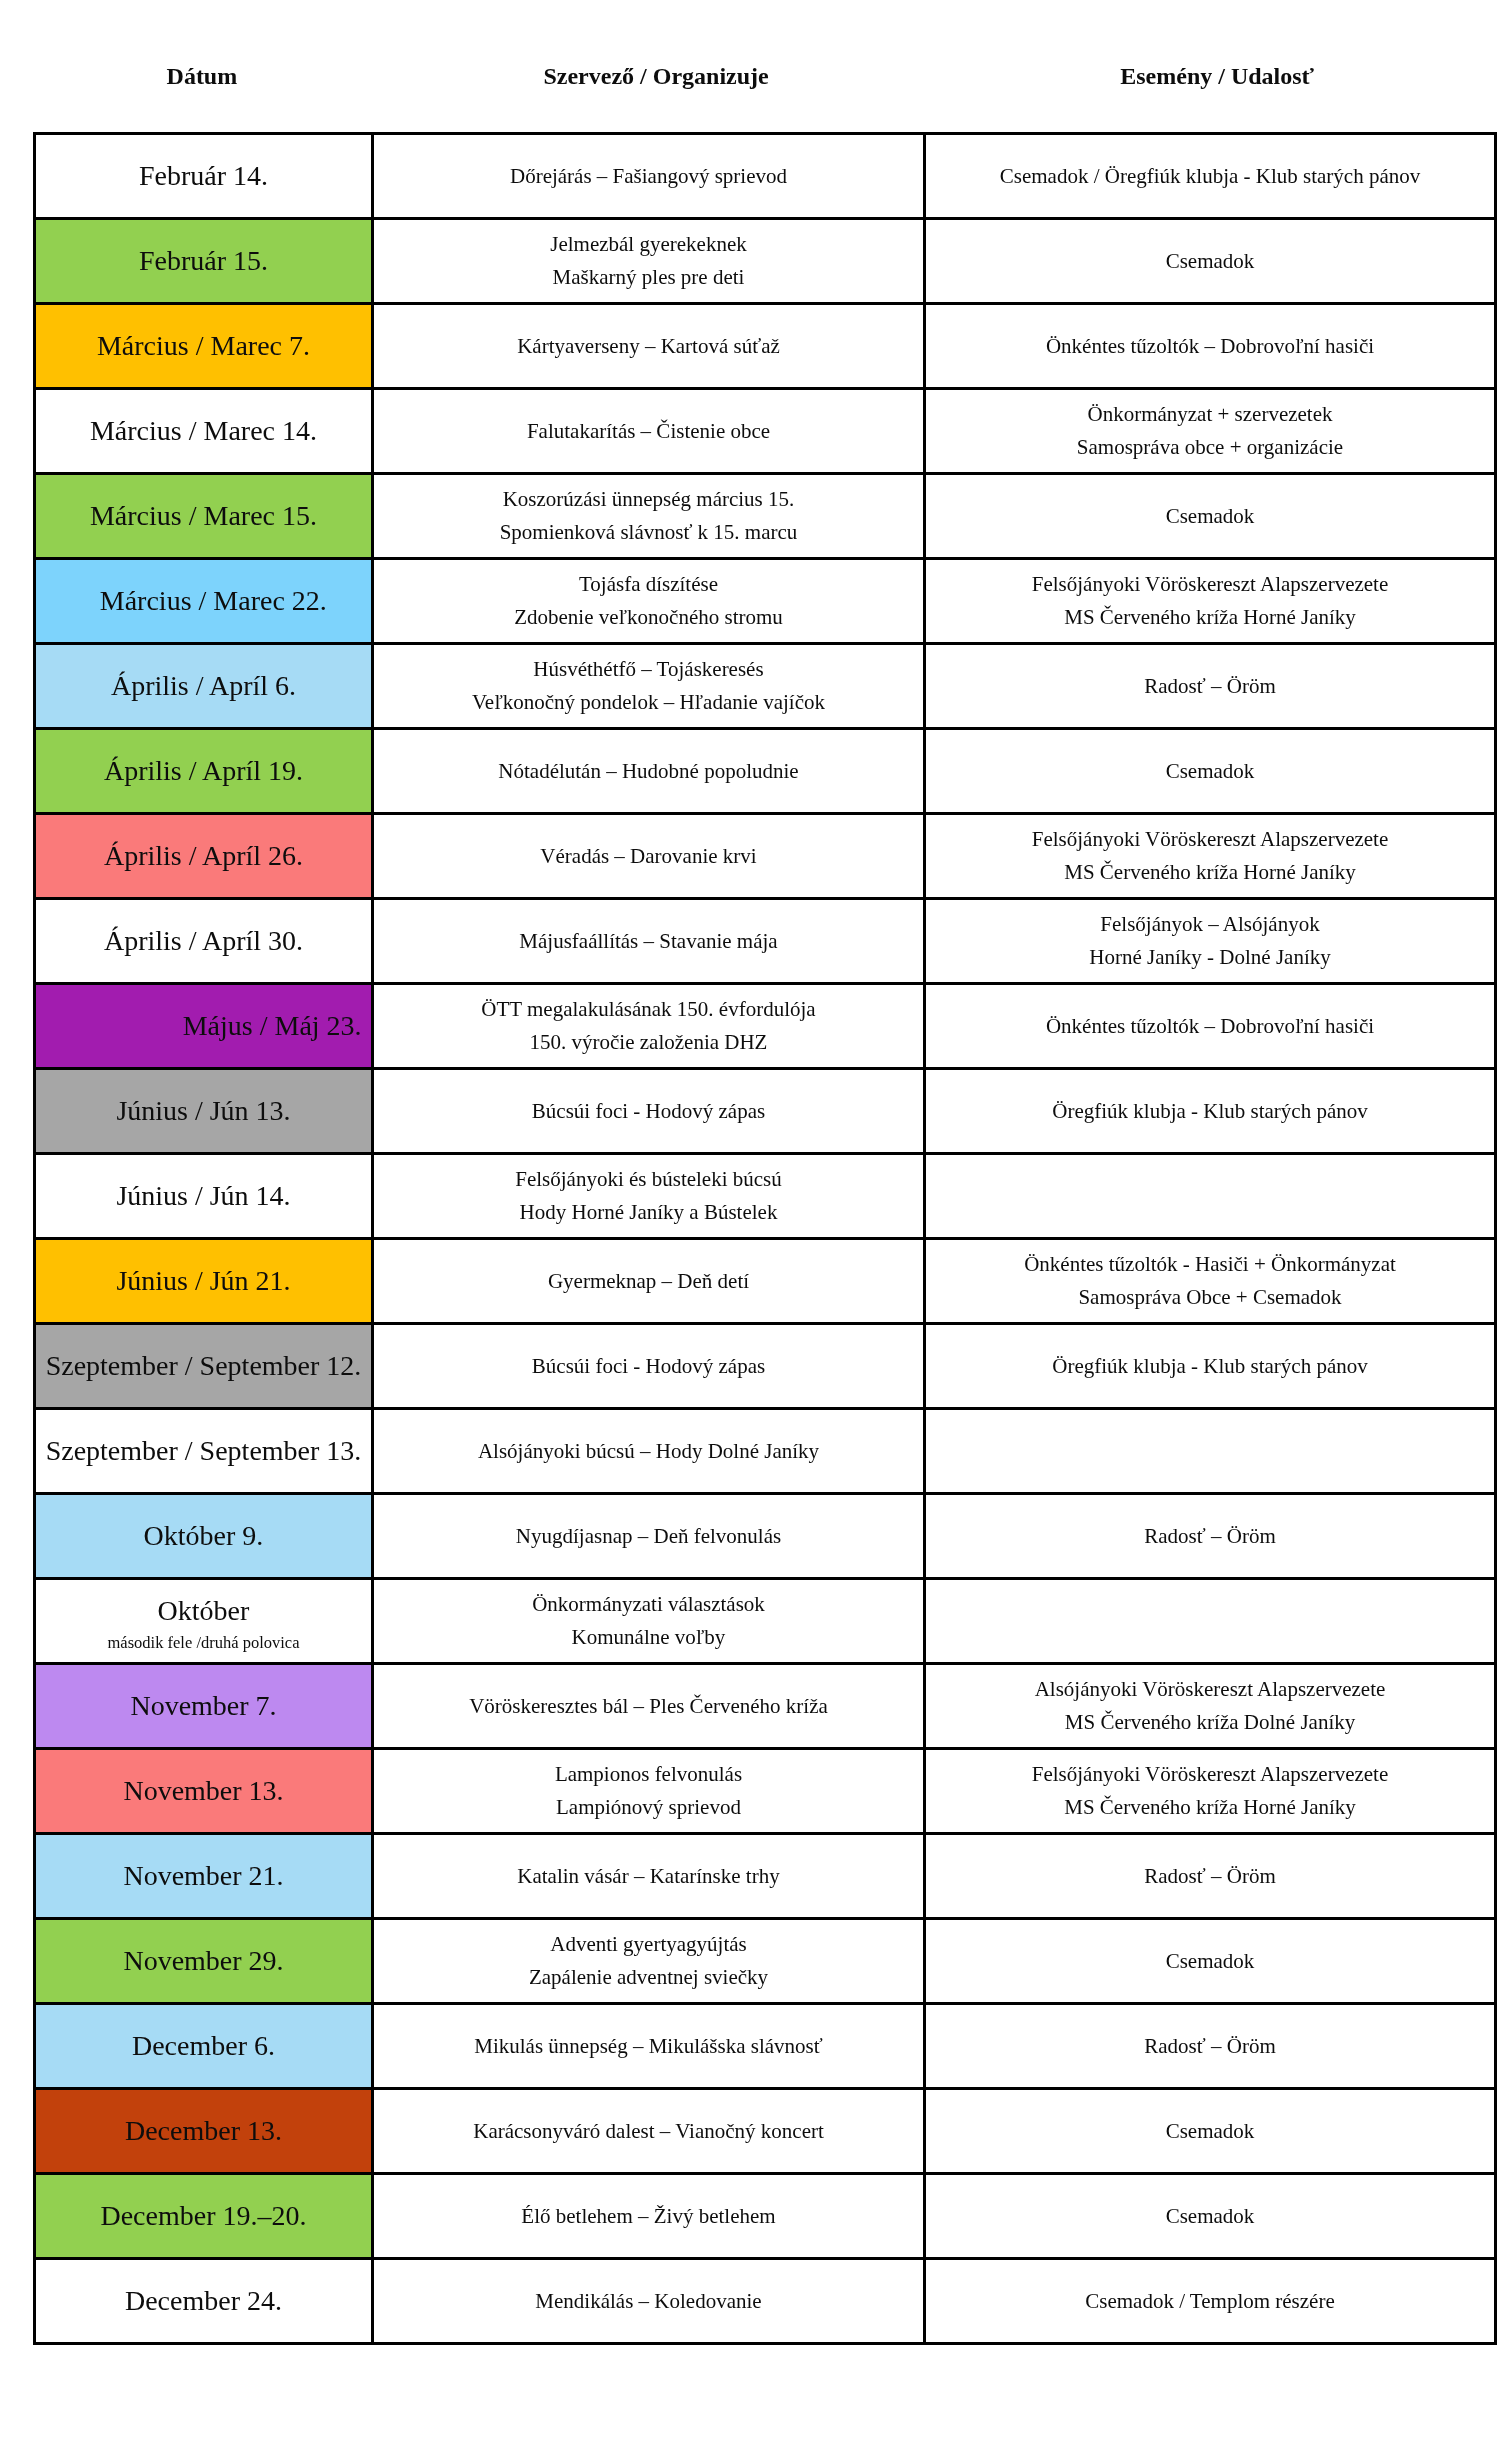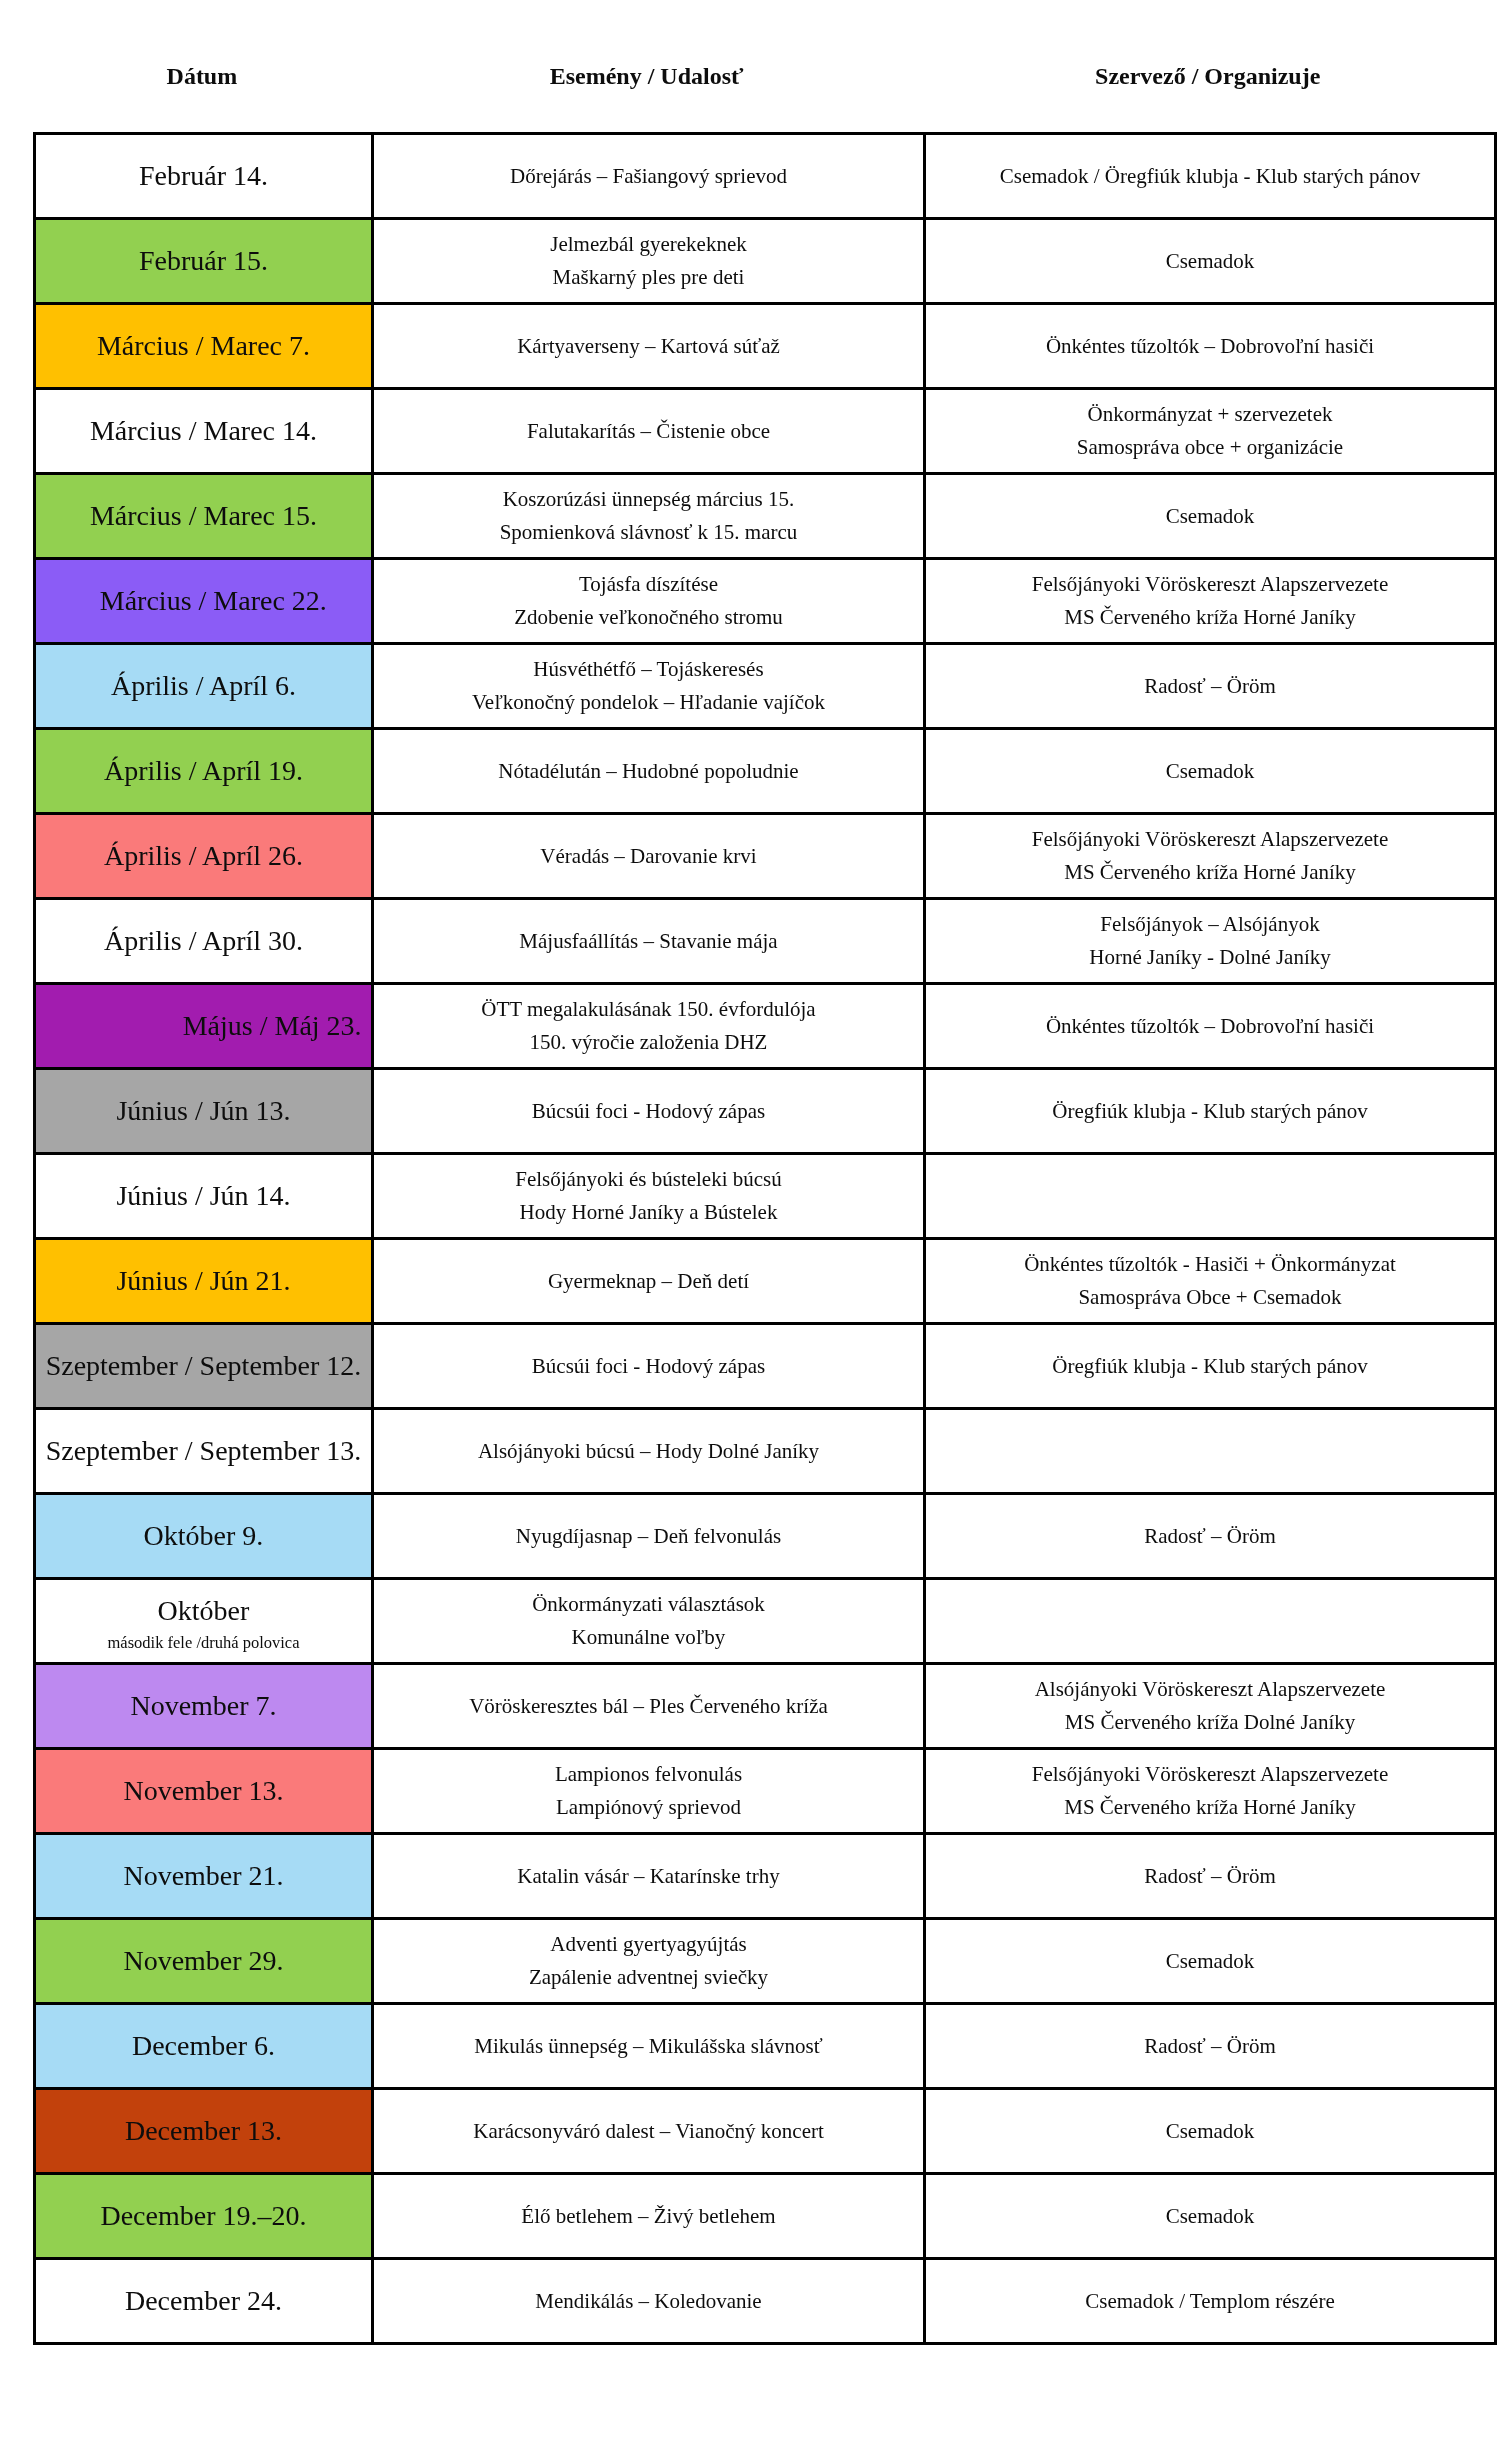--- a/index.html
+++ b/index.html
@@ -51,22 +51,22 @@
   }
   td.date-cell .date-main { display: block; font-size: 28px; }
   td.date-cell .date-sub  { display: block; font-size: 16.5px; line-height: 1.3; }
   td.date-cell .date-sub:empty { display: none; }
 </style>
 </head>
 <body>
 
 <div class="col-header">
   <div class="hcell h1">Dátum</div>
+  <div class="hcell h3">Szervező / Organizuje</div>
   <div class="hcell h2">Esemény / Udalosť</div>
-  <div class="hcell h3">Szervező / Organizuje</div>
 </div>
 
 <table class="events">
   <colgroup>
       <col style="width:338px">
       <col style="width:552px">
       <col style="width:571px">
     </colgroup>
   <tbody>
     <tr>
@@ -91,21 +91,21 @@
       <td class="org-cell">Önkormányzat + szervezetek
 Samospráva obce + organizácie</td>
     </tr>
     <tr>
       <td class="date-cell" style="background-color: rgb(146, 208, 80);"><span class="date-main">Március / Marec 15.</span></td>
       <td class="event-cell">Koszorúzási ünnepség március 15.
 Spomienková slávnosť k 15. marcu</td>
       <td class="org-cell">Csemadok</td>
     </tr>
     <tr>
-      <td class="date-cell" style="background-color: #8b5cf6; padding-left: 29px;"><span class="date-main">Március / Marec 22.</span></td>
+      <td class="date-cell" style="background-color: #7dd3fc; padding-left: 29px;"><span class="date-main">Március / Marec 22.</span></td>
       <td class="event-cell">Tojásfa díszítése
 Zdobenie veľkonočného stromu</td>
       <td class="org-cell">Felsőjányoki Vöröskereszt Alapszervezete
 MS Červeného kríža Horné Janíky</td>
     </tr>
     <tr>
       <td class="date-cell" style="background-color: rgb(166, 219, 245);"><span class="date-main">Április / Apríl 6.</span></td>
       <td class="event-cell">Húsvéthétfő – Tojáskeresés
 Veľkonočný pondelok – Hľadanie vajíčok</td>
       <td class="org-cell">Radosť – Öröm</td>

